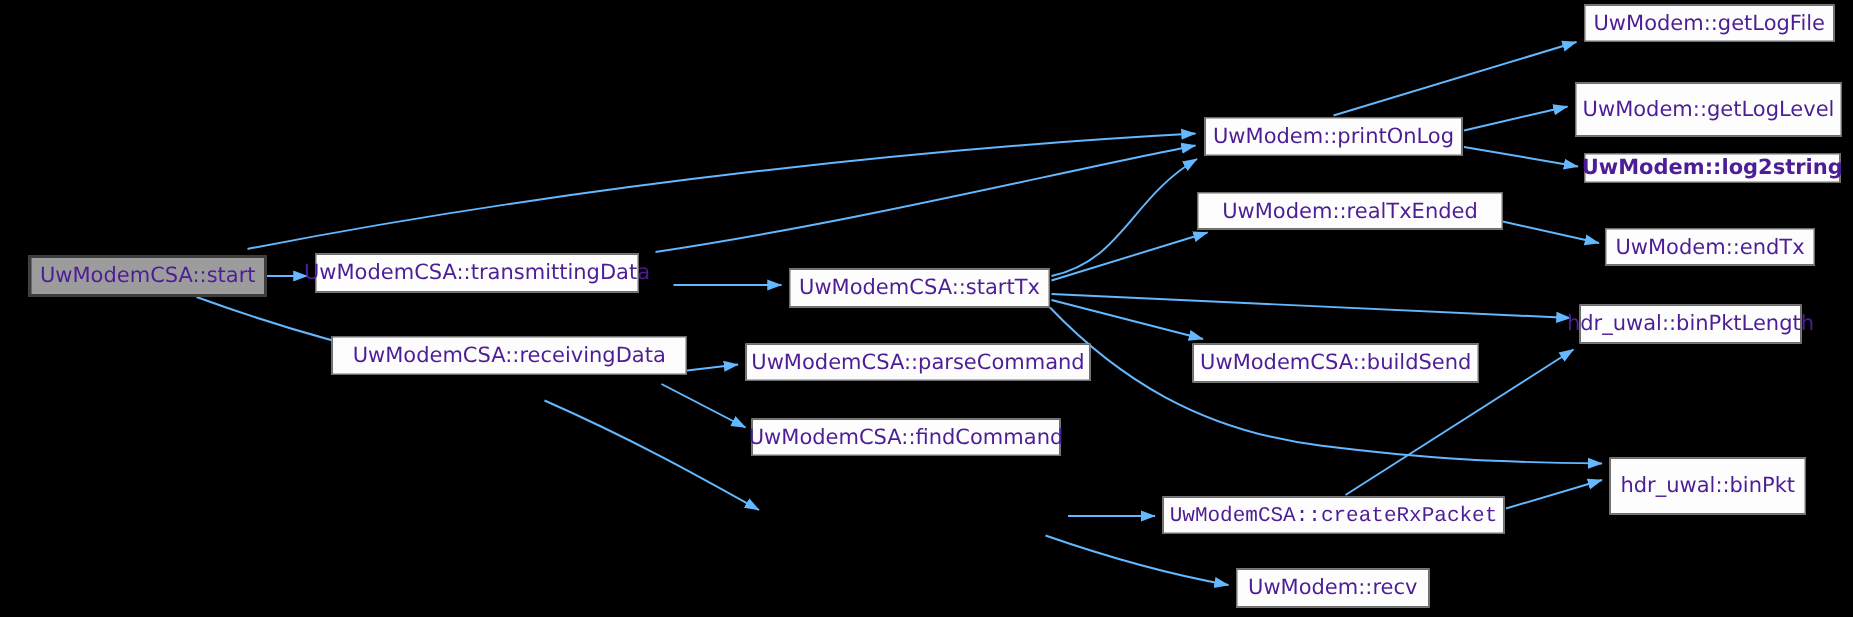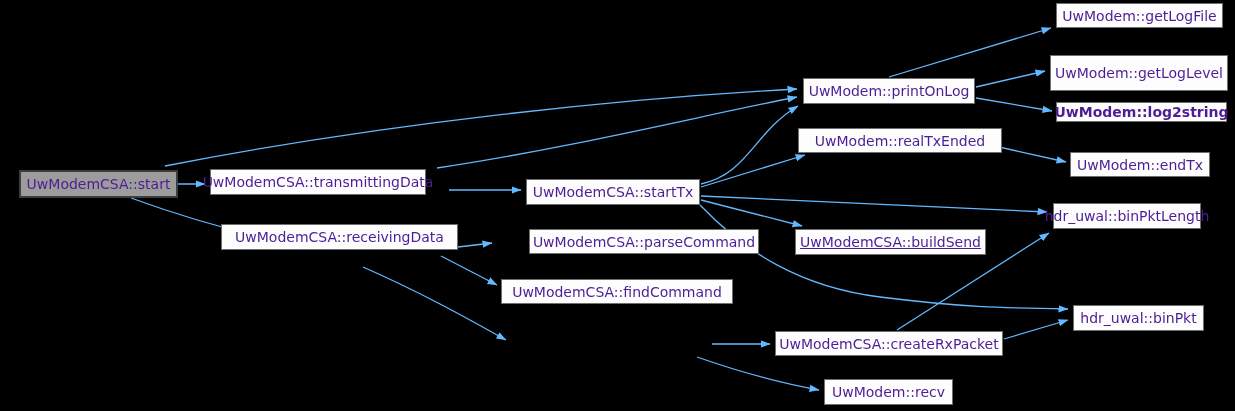--- a/index.html
+++ b/index.html
@@ -95,26 +95,26 @@
   <div class="node" style="left:1056px; top:3px;   width:167px; height:25px;">UwModem::getLogFile</div>
 
   <div class="node" style="left:1050px; top:55px;  width:178px; height:36px;">UwModem::getLogLevel</div>
 
   <div class="node" style="left:1056px; top:102px; width:171px; height:20px;font-weight:bold;">UwModem::log2string</div>
 
   <div class="node" style="left:1070px; top:152px; width:140px; height:25px;">UwModem::endTx</div>
 
   <div class="node" style="left:1053px; top:203px; width:148px; height:26px;">hdr_uwal::binPktLength</div>
 
-  <div class="node" style="left:795px; top:229px; width:191px; height:26px;text-decoration:underline;">UwModemCSA::buildSend</div>
+  <div class="node" style="left:795px; top:229px; width:191px; height:26px;">UwModemCSA::buildSend</div>
 
-  <div class="node" style="left:497px; top:229px; width:230px; height:25px;margin-left:32px;">UwModemCSA::parseCommand</div>
+  <div class="node" style="left:497px; top:229px; width:230px; height:25px;">UwModemCSA::parseCommand</div>
 
-  <div class="node" style="left:501px; top:279px; width:232px; height:25px;">UwModemCSA::findCommand</div>
+  <div class="node" style="left:501px; top:279px; width:206px; height:25px;">UwModemCSA::findCommand</div>
 
 
-  <div class="node" style="left:775px; top:331px; width:228px; height:25px;">UwModemCSA::createRxPacket</div>
+  <div class="node" style="left:775px; top:331px; width:228px; height:25px;font-family:Liberation Mono, monospace;">UwModemCSA::createRxPacket</div>
 
-  <div class="node" style="left:1073px; top:305px; width:131px; height:26px;">hdr_uwal::binPkt</div>
+  <div class="node" style="left:1073px; top:305px; width:131px; height:38px;">hdr_uwal::binPkt</div>
 
   <div class="node" style="left:824px; top:379px; width:129px; height:26px;">UwModem::recv</div>
 
 </div>
 
 </body></html>

